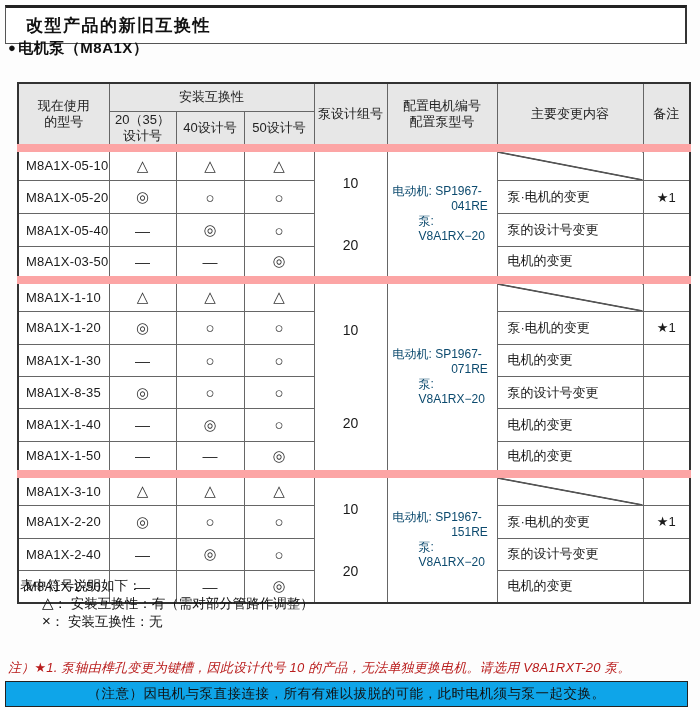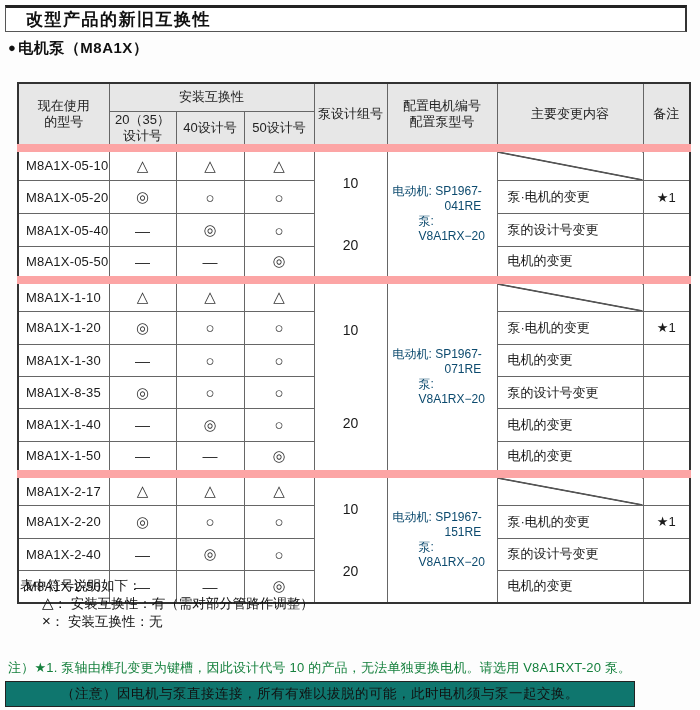--- a/index.html
+++ b/index.html
@@ -1,20 +1,20 @@
 <!DOCTYPE html>
 <html><head>
 <meta charset="utf-8">
 <style>
   * { margin:0; padding:0; box-sizing:border-box; }
   html,body { width:700px; height:710px; background:#fdfdfd; }
   body { font-family:"Liberation Sans","DejaVu Sans",sans-serif; color:#1a1a1a; position:relative; }
 
   .title-box{
-    position:absolute; top:5px; left:5px; width:682px; height:27px;
+    position:absolute; top:5px; left:5px; width:682px; height:39px;
     border:1px solid #555; border-top:3px solid #222; border-right:2px solid #333;
     display:flex; align-items:center; padding-left:20px;
     font-size:17px; font-weight:bold; letter-spacing:1.5px; color:#111;
     background:#fff;
   }
 
   .section-line{ position:absolute; top:39px; left:8px; font-size:15px; font-weight:bold; color:#111; letter-spacing:0.5px; }
   .section-line .bullet{ font-size:13px; margin-right:2px; position:relative; top:-1px; }
 
   table.compat{
@@ -34,39 +34,39 @@
     border:1px solid #666; height:30px; font-size:14px;
     text-align:center; vertical-align:middle; background:#fff; color:#1a1a1a;
   }
   tr.group-start td{ border-top:8px solid #fca5a5; }
   .model-cell{ text-align:left; padding-left:7px; font-size:13px; letter-spacing:0.2px; }
   .sym-cell{ font-size:15px; color:#333; }
   .group-cell{ padding:0; font-size:14px; }
   .group-cell-inner{ display:flex; flex-direction:column; width:100%; }
   .group-cell-inner .half{ flex:1; display:flex; align-items:center; justify-content:center; }
   .config-cell{ text-align:left; font-size:12px; line-height:15px; padding:2px 2px 2px 5px; color:#0c4a6e; }
-  .cfg-line-1{ padding-left:52px; }
+  .cfg-line-1{ padding-left:52px;text-align:center; }
   .cfg-line-2{ padding-left:26px; }
   .change-cell{ text-align:left; padding-left:10px; font-size:13px; }
   .remark-cell{ font-size:13px; }
   .diag{
     background:linear-gradient(to top right,
       #fff calc(50% - 1.2px), #555 calc(50% - 0.5px),
       #555 calc(50% + 0.5px), #fff calc(50% + 1.2px));
   }
 
   .legend{ position:absolute; top:577px; left:20px; font-size:13.5px; line-height:17px; color:#111; }
   .legend .legend-item{ padding-left:22px; }
   .legend .sym{ font-size:15px; }
 
-  .note-line{ position:absolute; top:659px; left:8px; font-size:13px; color:#15803d; letter-spacing:0.2px; }
+  .note-line{ position:absolute; top:659px; left:8px; font-size:13px; color:#b91c1c; letter-spacing:0.2px;font-style:italic; }
 
   .notice-box{
-    position:absolute; top:681px; left:5px; width:630px; height:26px;
-    background:#0f766e; border:1px solid #222;
+    position:absolute; top:681px; left:5px; width:683px; height:26px;
+    background:#0ea5e9; border:1px solid #222;
     display:flex; align-items:center; justify-content:center;
     font-size:13.5px; color:#111; letter-spacing:0.5px;
   }
 </style>
 </head>
 <body>
 
 <div class="title-box">
   <span>改型产品的新旧互换性</span>
 </div>
@@ -134,21 +134,21 @@
       </tr>
       <tr>
         <td class="model-cell">M8A1X-05-40</td>
         <td class="sym-cell">—</td>
         <td class="sym-cell">◎</td>
         <td class="sym-cell">○</td>
         <td class="change-cell">泵的设计号变更</td>
         <td class="remark-cell"></td>
       </tr>
       <tr>
-        <td class="model-cell">M8A1X-05-50</td>
+        <td class="model-cell">M8A1X-03-50</td>
         <td class="sym-cell">—</td>
         <td class="sym-cell">—</td>
         <td class="sym-cell">◎</td>
         <td class="change-cell">电机的变更</td>
         <td class="remark-cell"></td>
       </tr>
       <tr class="group-start">
         <td class="model-cell">M8A1X-1-10</td>
         <td class="sym-cell">△</td>
         <td class="sym-cell">△</td>
@@ -201,21 +201,21 @@
       </tr>
       <tr>
         <td class="model-cell">M8A1X-1-50</td>
         <td class="sym-cell">—</td>
         <td class="sym-cell">—</td>
         <td class="sym-cell">◎</td>
         <td class="change-cell">电机的变更</td>
         <td class="remark-cell"></td>
       </tr>
       <tr class="group-start">
-        <td class="model-cell">M8A1X-2-17</td>
+        <td class="model-cell">M8A1X-3-10</td>
         <td class="sym-cell">△</td>
         <td class="sym-cell">△</td>
         <td class="sym-cell">△</td>
         <td class="group-cell" rowspan="4">
           <div class="group-cell-inner" style="height: 124px;">
             <div class="half">10</div>
             <div class="half">20</div>
           </div>
         </td>
         <td class="config-cell" rowspan="4">

